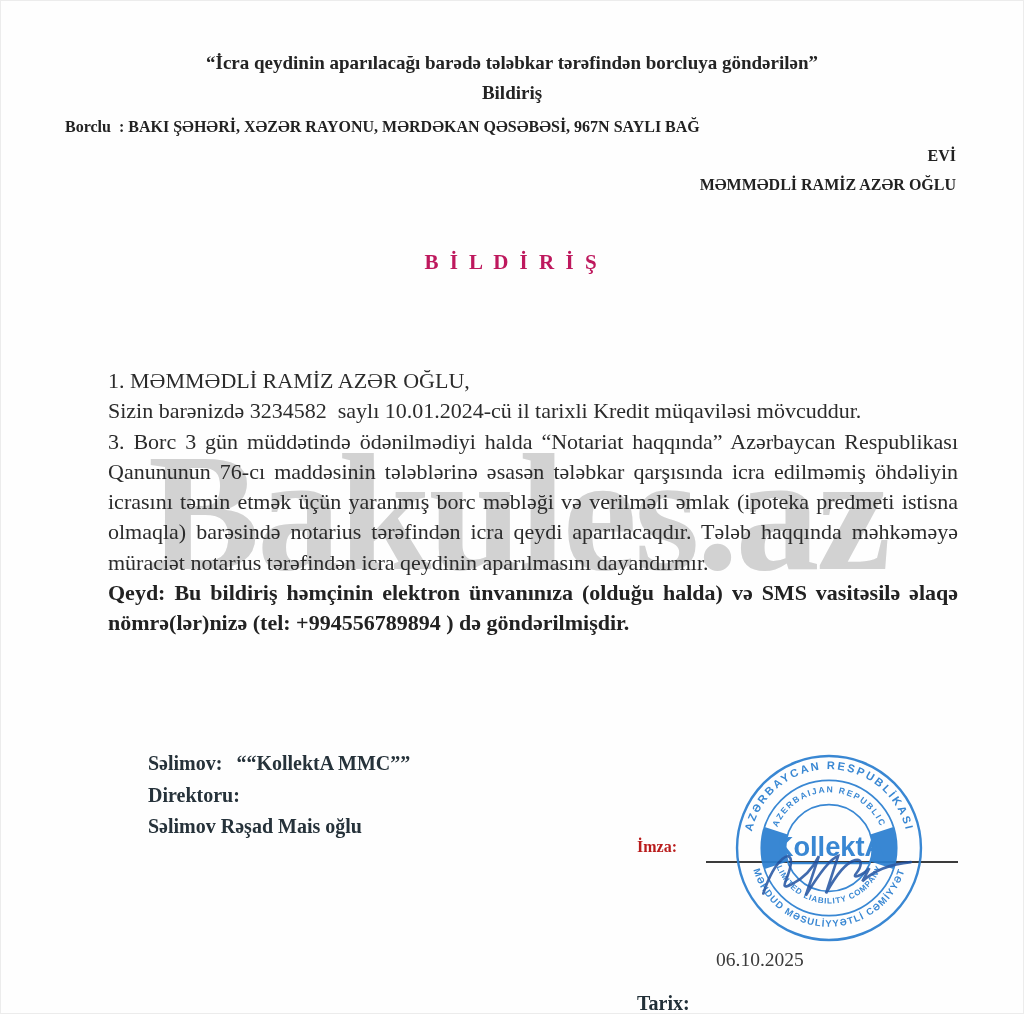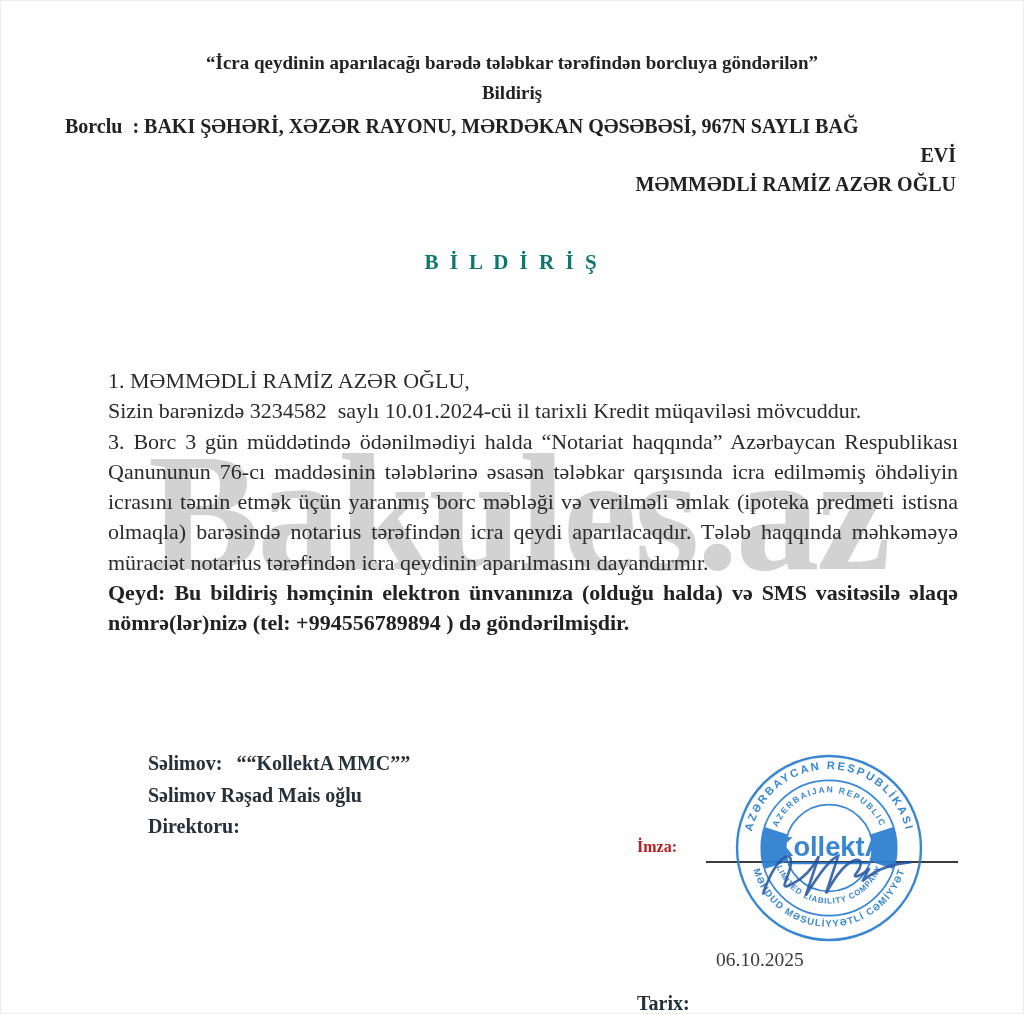--- a/index.html
+++ b/index.html
@@ -24,28 +24,28 @@
     user-select:none;
   }
   .layer{position:relative;z-index:1;}
   .title-block{
     position:absolute;top:28px;left:0;right:0;
     text-align:center;font-weight:bold;
     font-size:19px;line-height:30px;color:#242424;margin-top:20px;
   }
   .debtor-block{
     position:absolute;top:112px;left:65px;right:68px;
-    font-weight:bold;font-size:20px;line-height:29px;color:#222;
+    font-weight:bold;font-size:16px;line-height:29px;color:#222;
   }
   .debtor-line1{white-space:pre-wrap;}
   .right-align{text-align:right;}
   .notice-heading{
     position:absolute;top:250px;left:0;right:0;
     text-align:center;font-weight:bold;
-    font-size:21px;letter-spacing:3px;color:#0f766e;
+    font-size:21px;letter-spacing:3px;color:#be185d;
   }
   .body-block{
     position:absolute;top:366px;left:65px;right:66px;
     font-size:22px;line-height:30.3px;
     text-align:justify;color:#2b2b2b;margin-left:43px;
   }
   .body-block p{margin:0;white-space:pre-wrap;}
   .note{font-weight:bold;color:#222;}
   .creditor-block{
     position:absolute;top:748px;left:148px;
@@ -96,22 +96,22 @@
 
     <div class="body-block">
       <p>1. MƏMMƏDLİ RAMİZ AZƏR OĞLU,</p>
       <p>Sizin barənizdə 3234582  saylı 10.01.2024-cü il tarixli Kredit müqaviləsi mövcuddur.</p>
       <p>3. Borc 3 gün müddətində ödənilmədiyi halda “Notariat haqqında” Azərbaycan Respublikası Qanununun 76-cı maddəsinin tələblərinə əsasən tələbkar qarşısında icra edilməmiş öhdəliyin icrasını təmin etmək üçün yaranmış borc məbləği və verilməli əmlak (ipoteka predmeti istisna olmaqla) barəsində notarius tərəfindən icra qeydi aparılacaqdır. Tələb haqqında məhkəməyə müraciət notarius tərəfindən icra qeydinin aparılmasını dayandırmır.</p>
       <p class="note">Qeyd: Bu bildiriş həmçinin elektron ünvanınıza (olduğu halda) və SMS vasitəsilə əlaqə nömrə(lər)nizə (tel: +994556789894 ) də göndərilmişdir.</p>
     </div>
 
     <div class="creditor-block">
       <div><span>Səlimov:</span><span class="label-gap"></span><span>““KollektA MMC””</span></div>
+      <div>Direktoru:</div>
       <div>Səlimov Rəşad Mais oğlu</div>
-      <div>Direktoru:</div>
     </div>
 
     <div class="imza-label">İmza:</div>
     <div class="signature-line"></div>
 
     <svg class="stamp" viewBox="0 0 190 190" xmlns="http://www.w3.org/2000/svg">
       <defs>
         <path id="arcOuterTop" d="M 17 95 A 78 78 0 0 1 173 95" fill="none"></path>
         <path id="arcOuterBottom" d="M 17 95 A 78 78 0 0 0 173 95" fill="none"></path>
         <path id="arcInnerTop" d="M 40 95 A 55 55 0 0 1 150 95" fill="none"></path>

